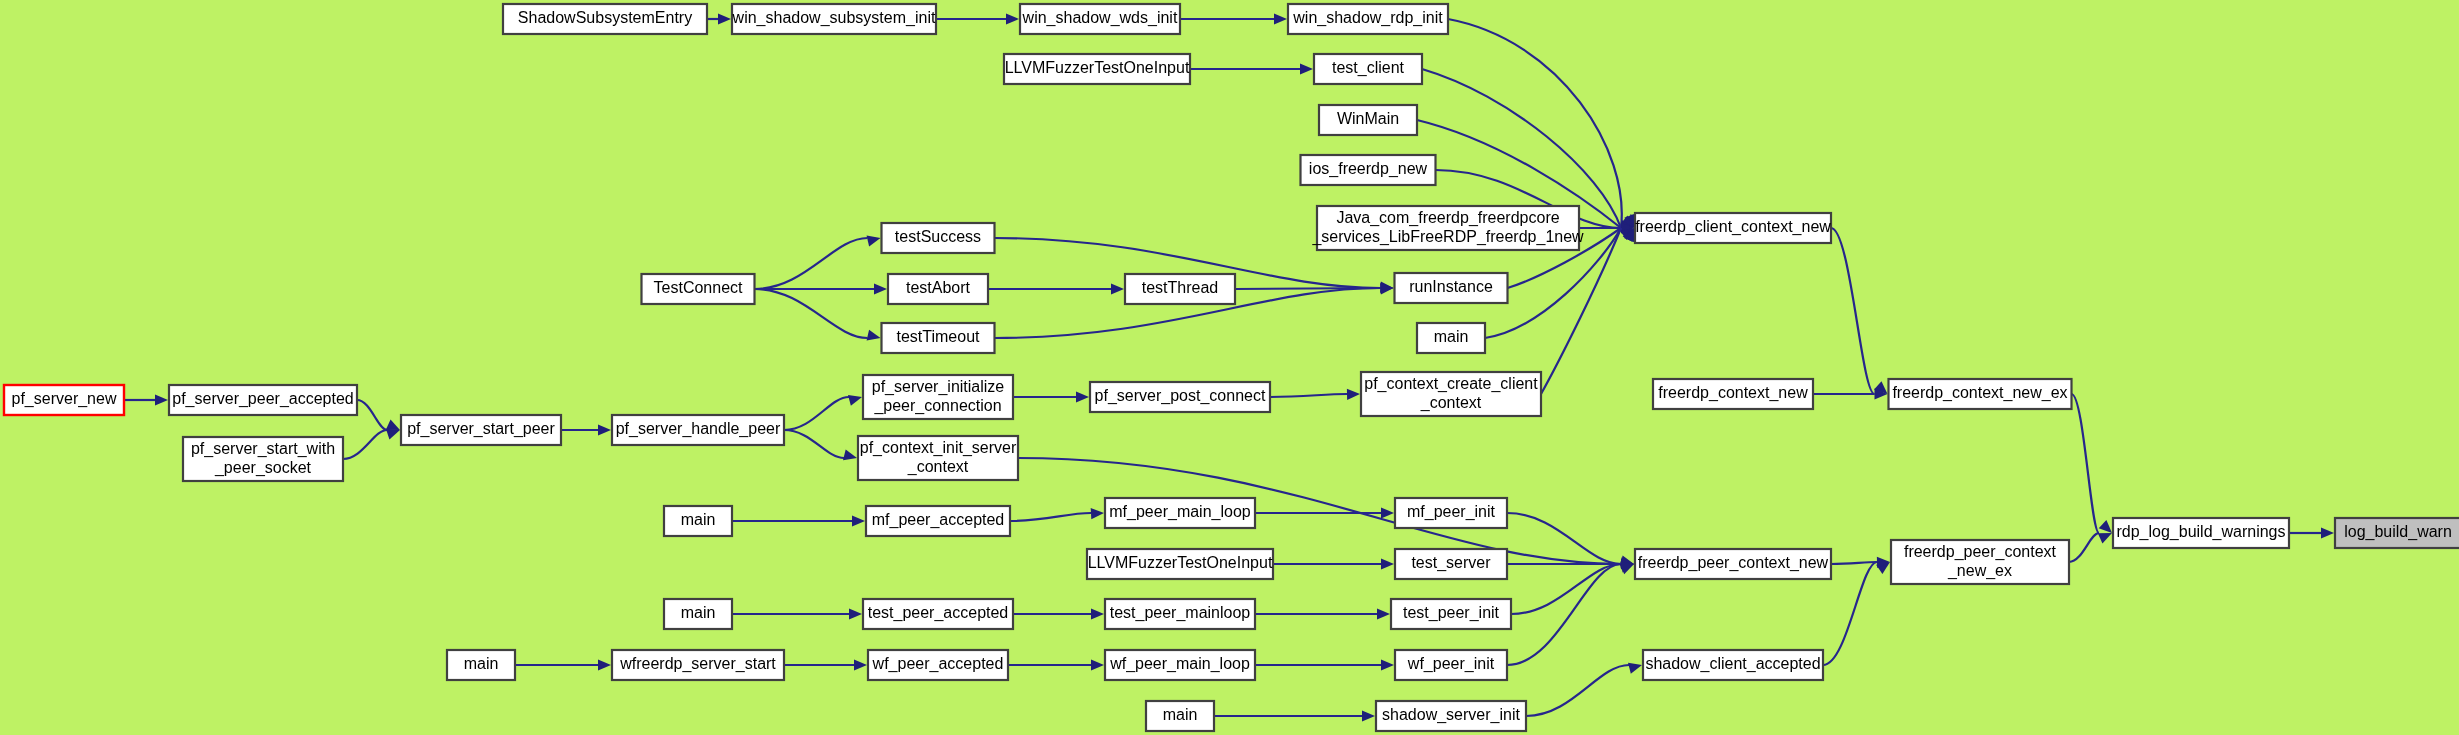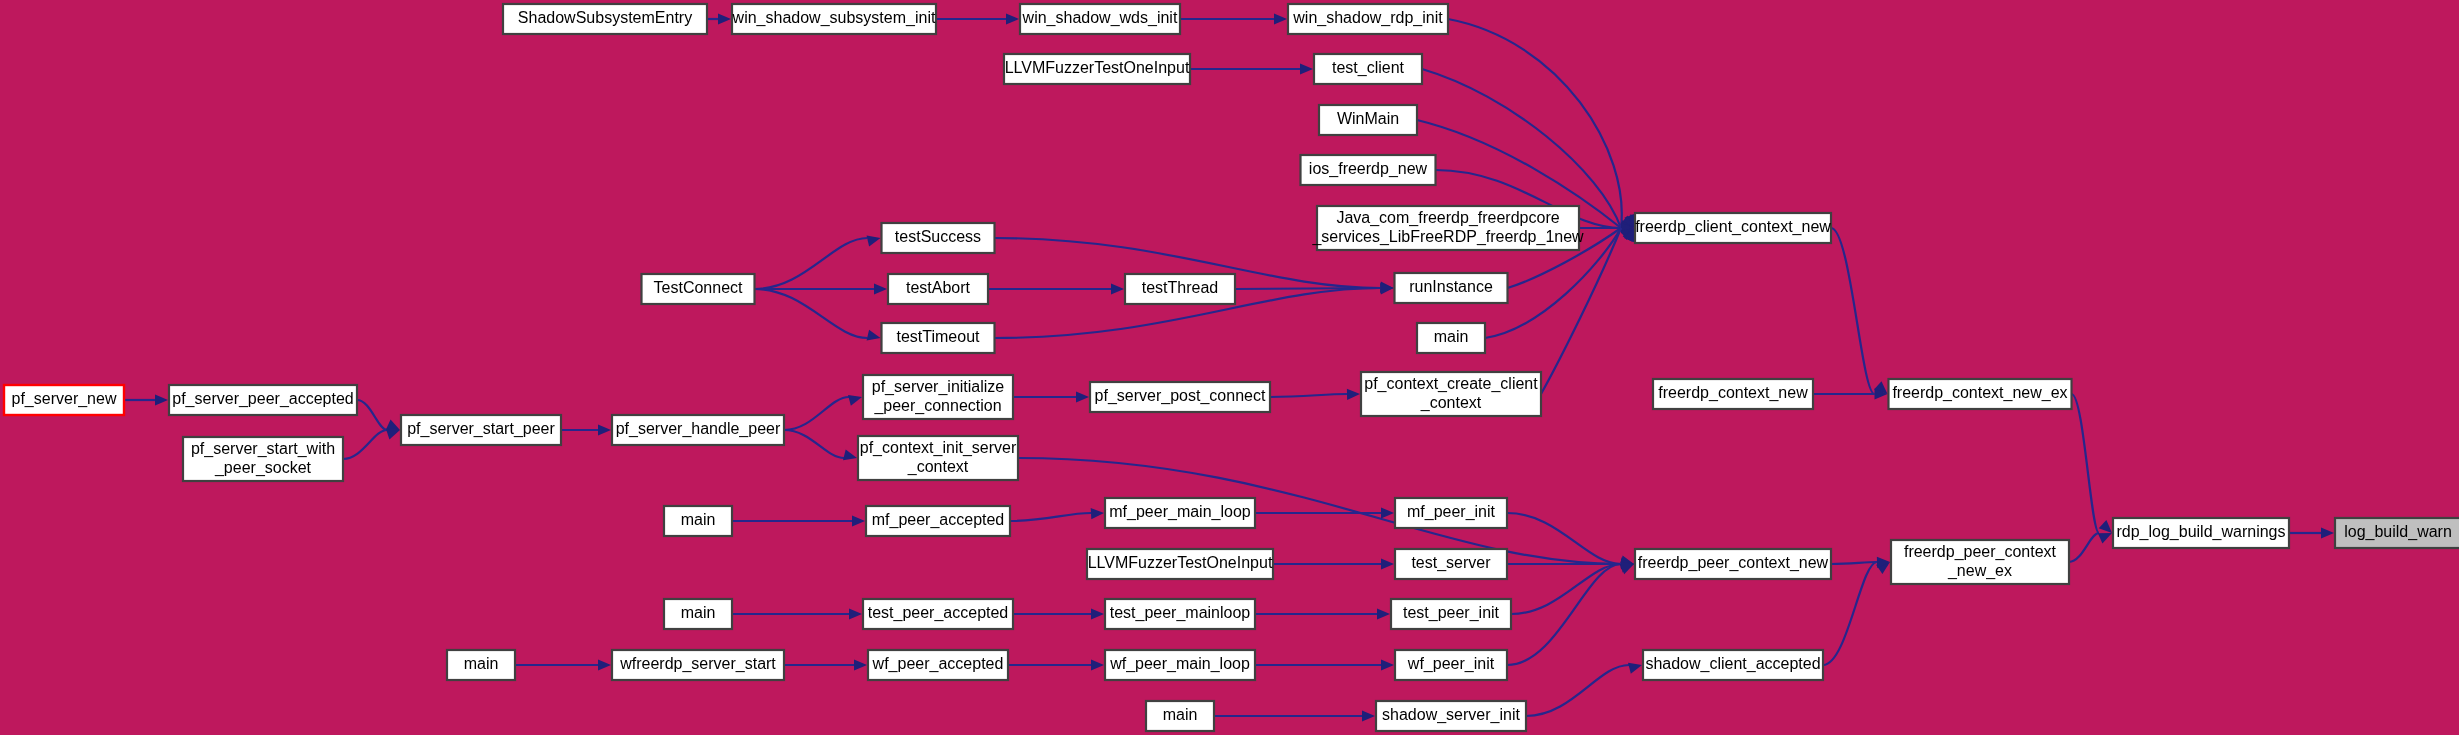--- a/index.html
+++ b/index.html
@@ -1,18 +1,18 @@
 <!DOCTYPE html>
 <html><head>
 <meta charset="utf-8">
 <title>Call Graph</title>
 <style>
   html,body{margin:0;padding:0;background:#ffffff;}
   body{font-family:"Liberation Sans","DejaVu Sans",sans-serif;}
-  #graph-root{position:relative;width:2459px;height:735px;background:#be185d;overflow:hidden;}
+  #graph-root{position:relative;width:2459px;height:735px;background:#bef264;overflow:hidden;}
   svg#callgraph{display:block;width:2459px;height:735px;}
   .edge-path{fill:none;stroke:#26268c;stroke-width:2.2;}
   .edge-arrow{fill:#1f1f7a;stroke:none;}
   .node-box{fill:#ffffff;stroke:#404040;stroke-width:2.2;}
   .node-box.highlight{stroke:#ff0000;stroke-width:2.4;}
   .node-box.current{fill:#bfbfbf;stroke:#404040;}
   .node-label{font-family:"Liberation Sans","DejaVu Sans",sans-serif;fill:#000000;text-anchor:middle;dominant-baseline:middle;}
 </style>
 </head>
 <body>

